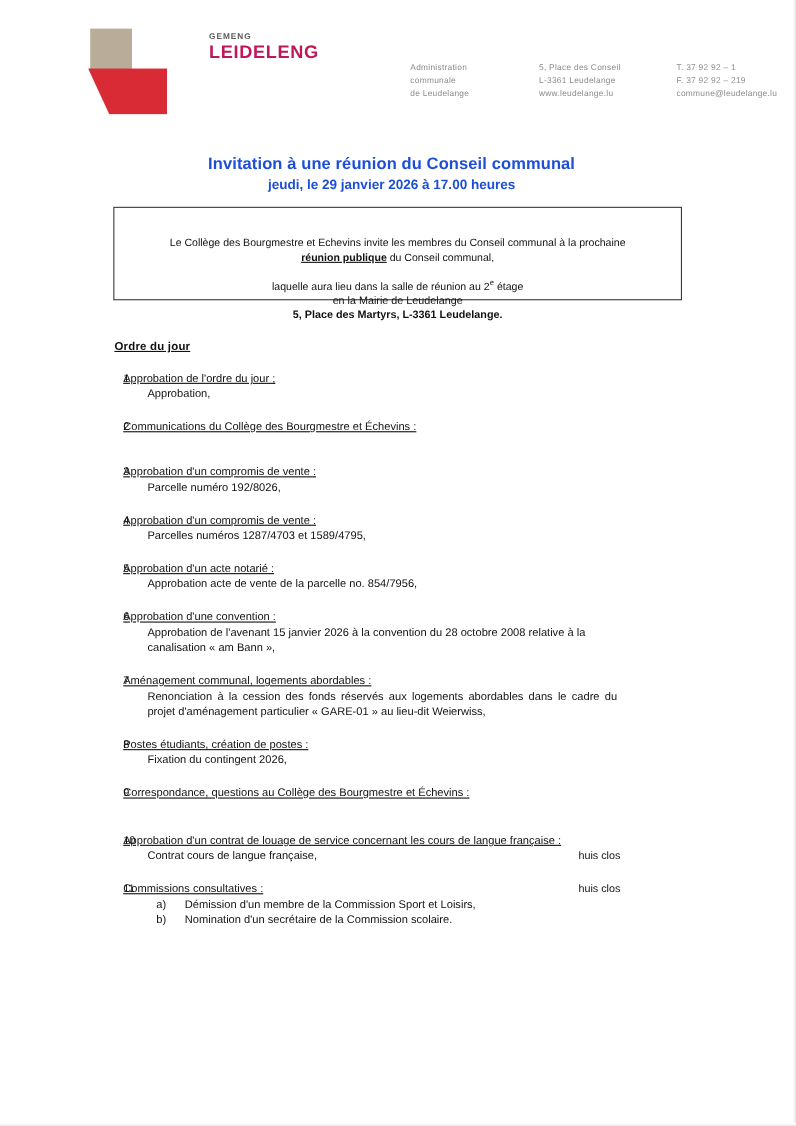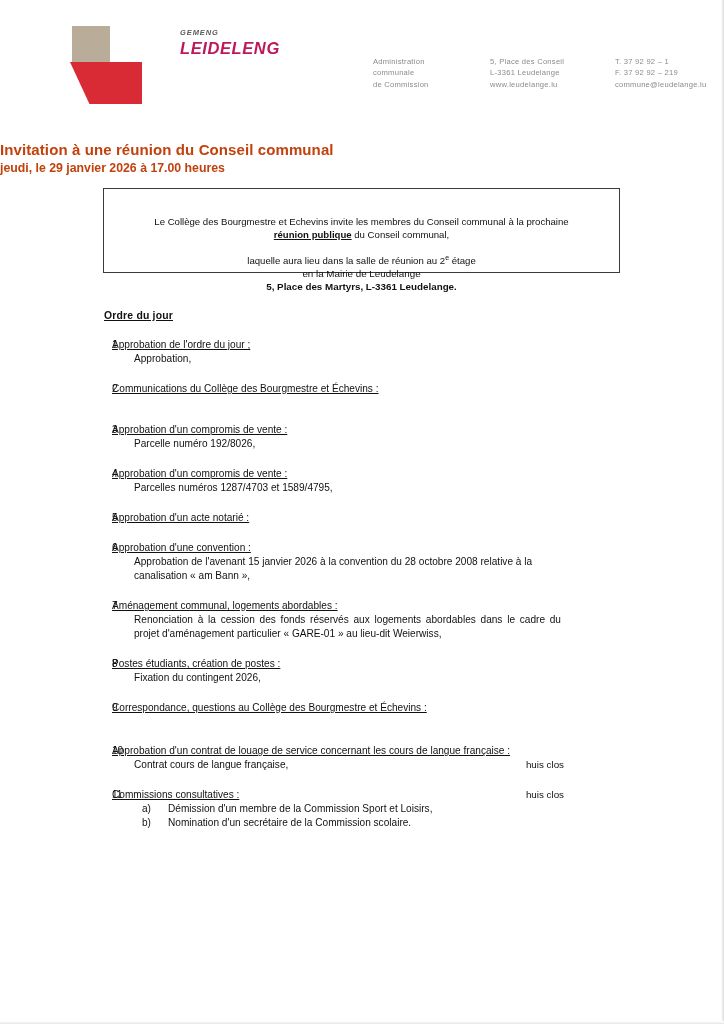--- a/index.html
+++ b/index.html
@@ -40,25 +40,24 @@
   
   #letterhead {
     position: absolute;
     left: 0;
     top: 0;
     width: 724px;
     height: 118px;
   }
   #logo-block {
     position: absolute;
-    left: 70px;
+    left: 80px;
     top: 26px;
     width: 230px;
     height: 80px;
-    font-style: italic;
   }
   #logo-mark {
     position: absolute;
     left: 0;
     top: 0;
     width: 100px;
     height: 78px;
   }
   #logo-square {
     position: absolute;
@@ -114,22 +113,22 @@
   .contact-col.wide { width: 90px; }
   .contact-col.last { width: 140px; }
   .contact-col div { white-space: nowrap; }
 
   
   #title-block {
     position: absolute;
     left: 0;
     top: 140px;
     width: 712px;
-    text-align: left;
-    color: #c2410c;
+    text-align: center;
+    color: #1d4ed8;
   }
   #doc-title {
     font-size: 15px;
     font-weight: bold;
     line-height: 19px;
     letter-spacing: 0.1px;
   }
   #doc-subtitle {
     font-size: 12.3px;
     font-weight: bold;
@@ -272,21 +271,21 @@
       <div id="logo-text">
         <div id="logo-gemeng">GEMENG</div>
         <div id="logo-leideleng">LEIDELENG</div>
       </div>
     </div>
 
     <div id="contact-block">
       <div class="contact-col">
         <div>Administration</div>
         <div>communale</div>
-        <div>de Commission</div>
+        <div>de Leudelange</div>
       </div>
       <div class="contact-col wide">
         <div>5, Place des Conseil</div>
         <div>L-3361 Leudelange</div>
         <div>www.leudelange.lu</div>
       </div>
       <div class="contact-col last">
         <div>T. 37 92 92 – 1</div>
         <div>F. 37 92 92 – 219</div>
         <div>commune@leudelange.lu</div>
@@ -340,20 +339,21 @@
       <div class="agenda-body">
         <div class="agenda-title">Approbation d'un compromis de vente :</div>
         <div class="agenda-desc">Parcelles numéros 1287/4703 et 1589/4795,</div>
       </div>
     </div>
 
     <div class="agenda-item" style="margin-bottom:16px;">
       <div class="agenda-num">5</div>
       <div class="agenda-body">
         <div class="agenda-title">Approbation d'un acte notarié :</div>
+        <div class="agenda-desc">Approbation acte de vente de la parcelle no. 854/7956,</div>
       </div>
     </div>
 
     <div class="agenda-item" style="margin-bottom:16px;">
       <div class="agenda-num">6</div>
       <div class="agenda-body">
         <div class="agenda-title">Approbation d'une convention :</div>
         <div class="agenda-desc">Approbation de l'avenant 15 janvier 2026 à la convention du 28 octobre 2008 relative à la canalisation « am Bann »,</div>
       </div>
     </div>

